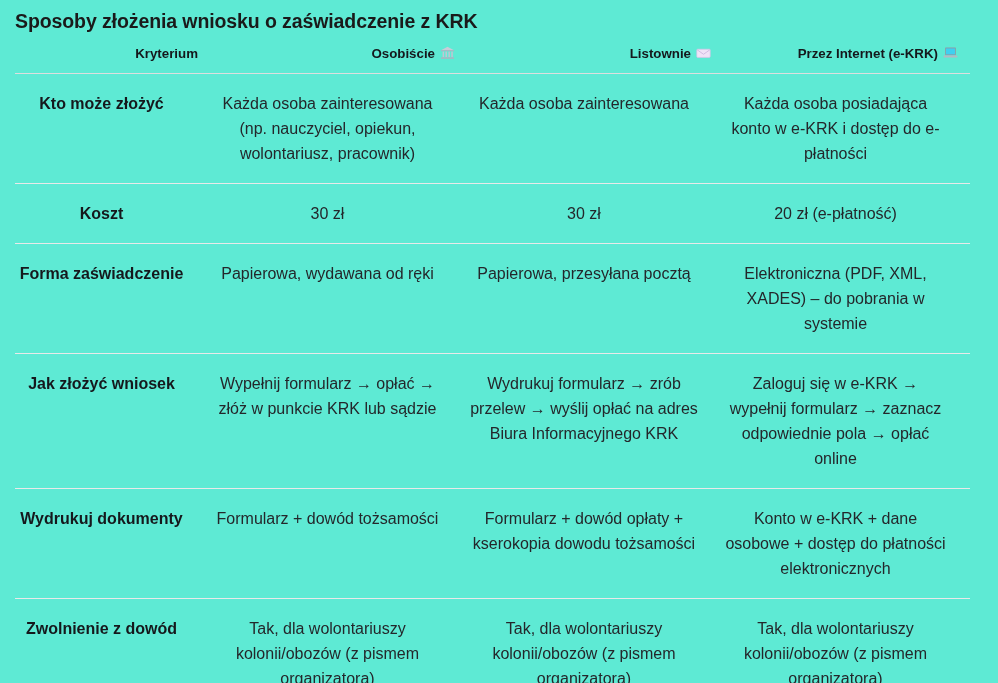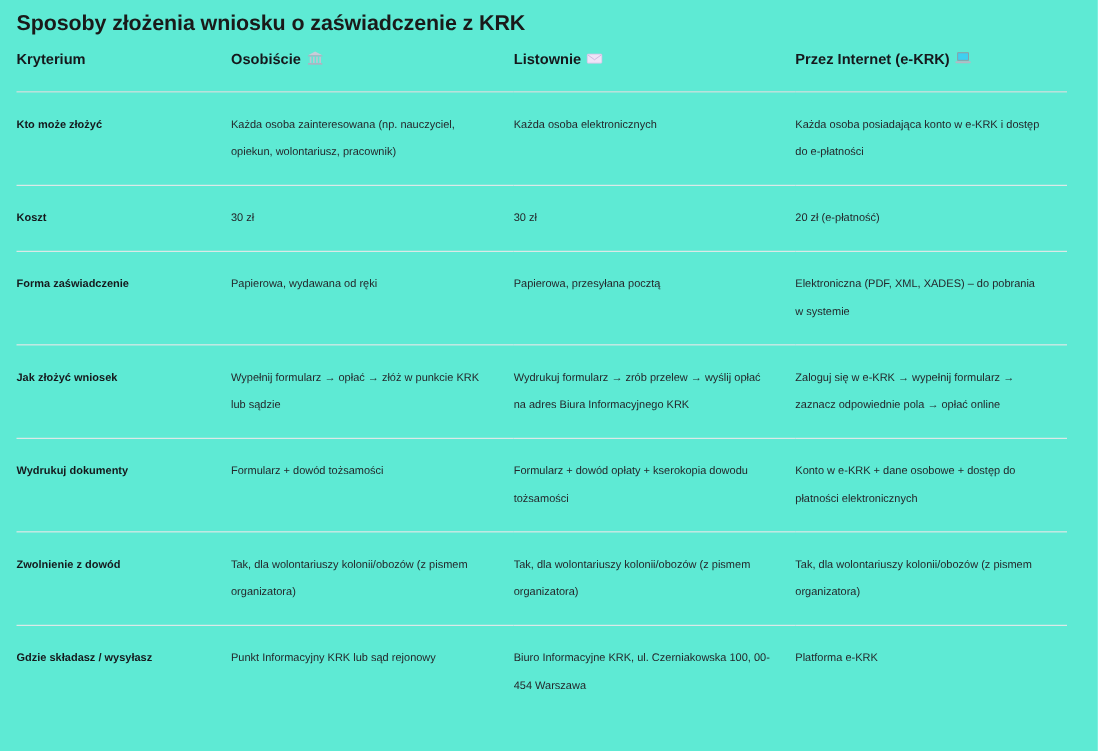--- a/index.html
+++ b/index.html
@@ -51,39 +51,39 @@
     table-layout: fixed;
     font-size: 13.3px;
   }
 
   table.krk-table col.c0 { width: 195px; }
   table.krk-table col.c1 { width: 257px; }
   table.krk-table col.c2 { width: 256px; }
   table.krk-table col.c3 { width: 247px; }
 
   table.krk-table thead th {
-    text-align: left;
+    text-align: right;
     vertical-align: top;
     font-weight: 700;
     font-size: 13.3px;
     color: #15181c;
-    padding: 0 12px 20px 0;
+    padding: 0 12px 10px 0;
     border-bottom: 1px solid #dedede;
     line-height: 18px;
     white-space: nowrap;
   }
 
   table.krk-table tbody td {
-    text-align: left;
+    text-align: center;
     vertical-align: top;
     padding: 17px 22px 17px 0;
     border-bottom: 1px solid #e9e9e9;
     line-height: 25px;
     color: #24272b;
-    font-size: 10px;
+    font-size: 16px;
   }
 
   table.krk-table tbody tr:last-child td {
     border-bottom: none;
   }
 
   table.krk-table tbody td.crit {
     font-weight: 700;
     color: #15181c;
   }
@@ -141,21 +141,21 @@
                 <rect x="3" y="2.4" width="9" height="6" fill="#3fd0f0"></rect>
                 <rect x="0.6" y="9.6" width="13.8" height="1.8" rx="0.6" fill="#b4b9c4"></rect>
               </svg></span>
           </th>
         </tr>
       </thead>
       <tbody>
         <tr>
           <td class="crit">Kto może złożyć</td>
           <td>Każda osoba zainteresowana (np. nauczyciel, opiekun, wolontariusz, pracownik)</td>
-          <td>Każda osoba elektronicznych</td>
+          <td>Każda osoba zainteresowana</td>
           <td>Każda osoba posiadająca konto w e-KRK i dostęp do e-płatności</td>
         </tr>
         <tr>
           <td class="crit">Koszt</td>
           <td>30 zł</td>
           <td>30 zł</td>
           <td>20 zł (e-płatność)</td>
         </tr>
         <tr>
           <td class="crit">Forma zaświadczenie</td>

